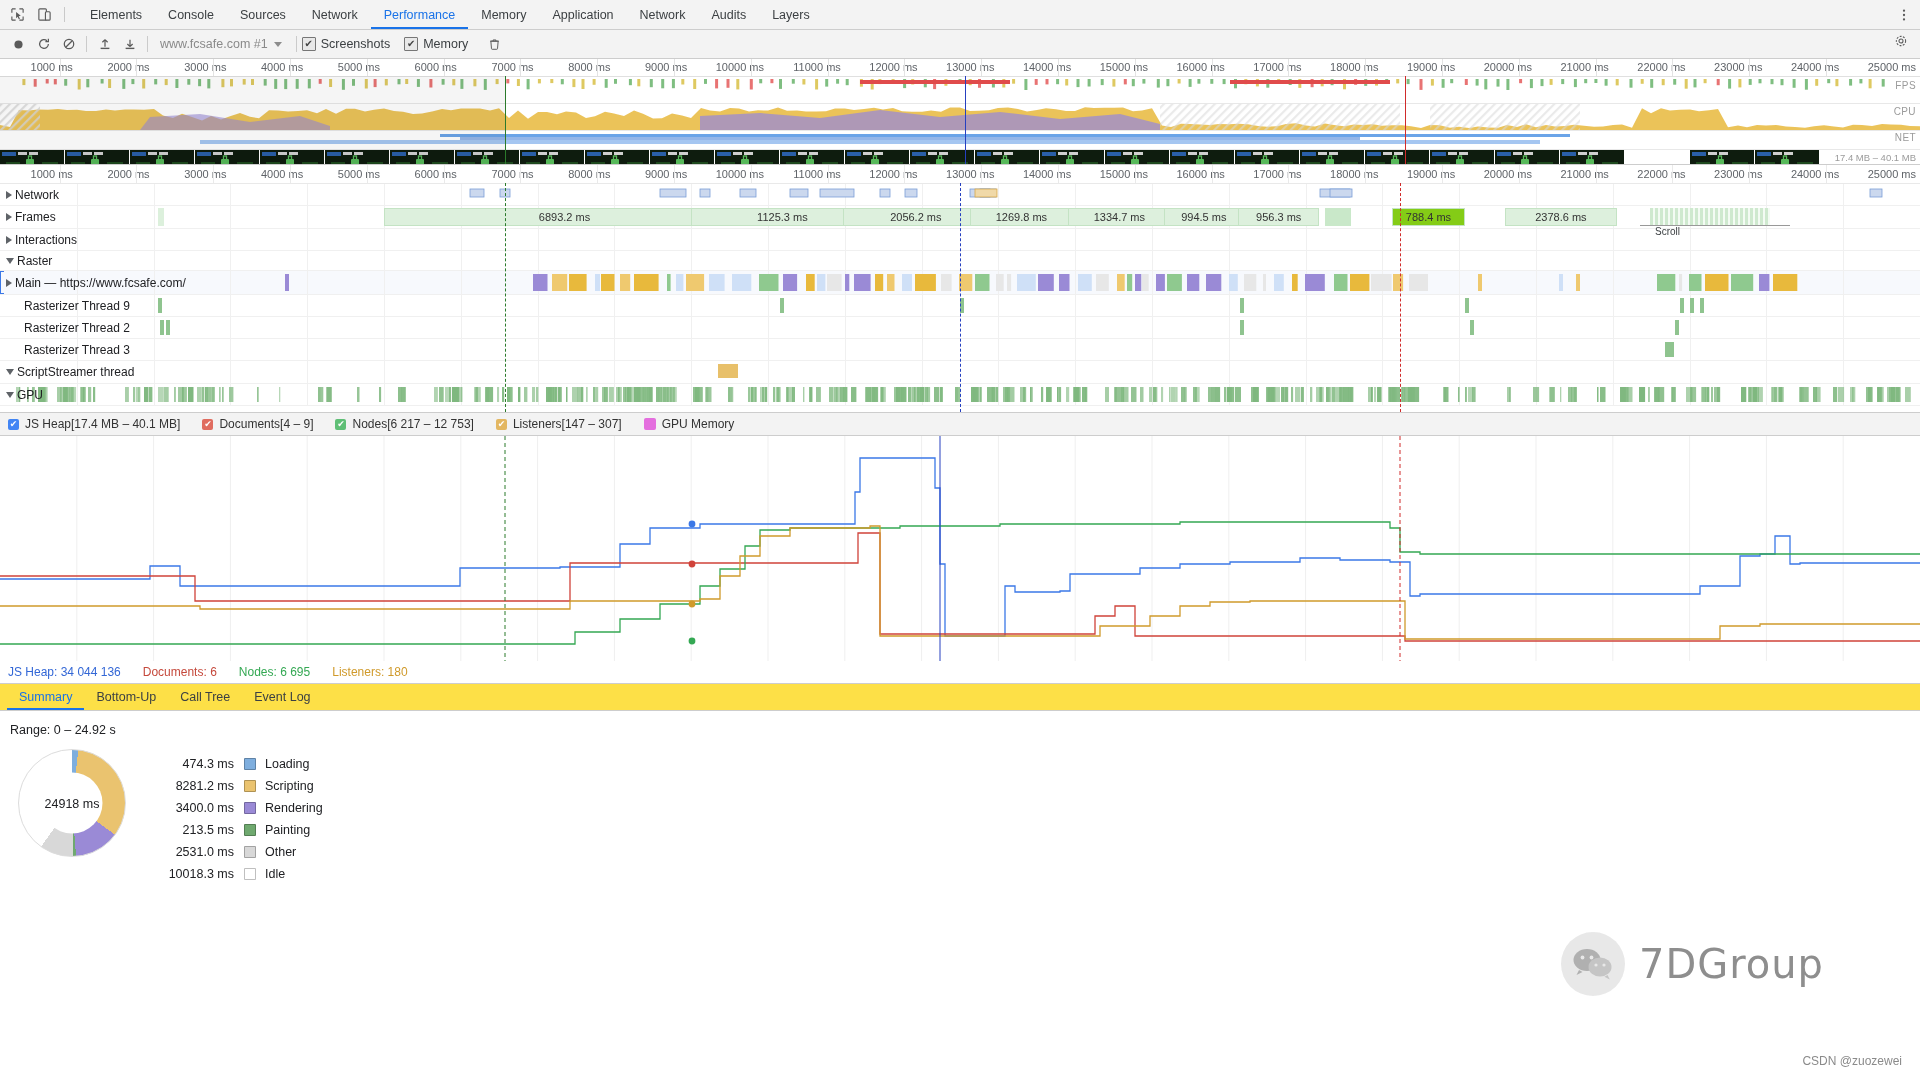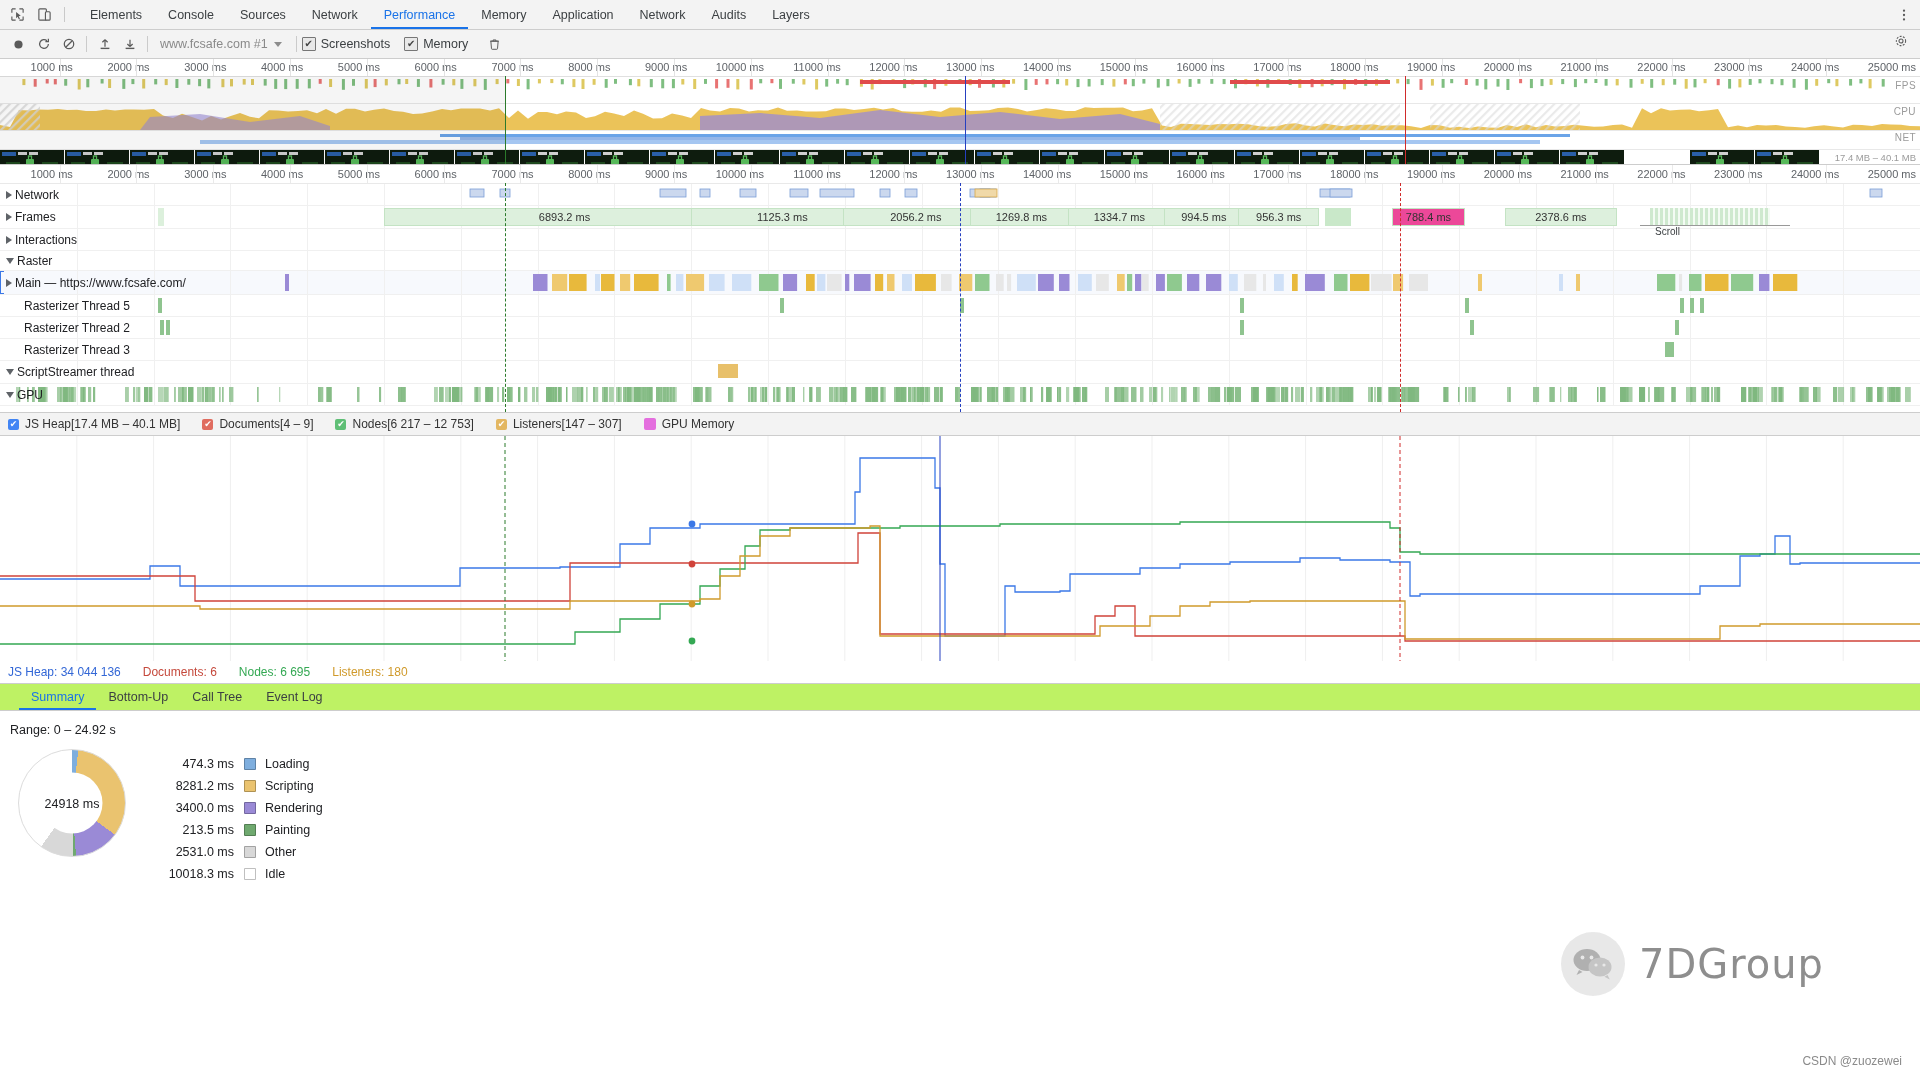--- a/index.html
+++ b/index.html
@@ -58,21 +58,21 @@
   
   .memlegend{height:22px;background:#f3f3f3;border-bottom:1px solid #cdcdcd;display:flex;align-items:center;padding-left:8px;gap:0;flex:0 0 auto;}
   .ml-item{display:flex;align-items:center;gap:6px;margin-right:22px;font-size:12px;color:#333;}
   .ml-chk{width:11px;height:11px;border-radius:2px;display:flex;align-items:center;justify-content:center;font-size:9px;color:#fff;line-height:1;}
   .ml-sw{width:12px;height:12px;border-radius:2px;}
   .memchart{position:relative;background:#fff;height:225px;flex:0 0 auto;overflow:hidden;}
   .memvals{height:22px;background:#fff;border-bottom:1px solid #cdcdcd;display:flex;align-items:center;padding-left:8px;gap:0;flex:0 0 auto;}
   .mv{font-size:12px;margin-right:22px;white-space:nowrap;}
 
   
-  .btabs{height:26px;background:#bef264;border-bottom:1px solid #cdcdcd;display:flex;align-items:stretch;flex:0 0 auto;padding-left:19px;}
+  .btabs{height:26px;background:#fde047;border-bottom:1px solid #cdcdcd;display:flex;align-items:stretch;flex:0 0 auto;padding-left:7px;}
   .btab{padding:0 12px;display:flex;align-items:center;font-size:12.5px;color:#3c4043;}
   .btab.sel{color:#1a73e8;box-shadow:inset 0 -2px 0 #1a73e8;}
   .summary{flex:1 1 auto;background:#fff;position:relative;padding:10px 0 0 8px;}
   .range{font-size:12.5px;color:#202124;margin:2px 0 12px 2px;}
   .sumbody{display:flex;align-items:flex-start;gap:22px;}
   .donut{width:106px;height:106px;border-radius:50%;position:relative;margin-left:10px;text-align:center;}
   .donut-hole{position:absolute;left:50%;top:50%;transform:translate(-50%,-50%);width:61px;height:61px;border-radius:50%;background:#fff;display:flex;align-items:center;justify-content:center;font-size:12.5px;color:#202124;}
   .legend{padding-top:4px;}
   .lg-row{display:flex;align-items:center;height:22px;font-size:12.5px;color:#202124;}
   .lg-val{width:86px;text-align:right;padding-right:10px;white-space:nowrap;}
@@ -888,21 +888,21 @@
             <span>Frames</span>
           </div>
           <div style="position: absolute; inset: 0px; z-index: 2; text-align: center;">
             <div style="position: absolute; left: 384px; width: 360.96px; top: 2px; height: 18px; background: rgb(221, 240, 221); border: 1px solid rgb(196, 227, 196); box-sizing: border-box; display: flex; align-items: center; justify-content: center; font-size: 11px; color: rgb(51, 51, 51);">6893.2 ms</div>
             <div style="position: absolute; left: 691.2px; width: 182.4px; top: 2px; height: 18px; background: rgb(221, 240, 221); border: 1px solid rgb(196, 227, 196); box-sizing: border-box; display: flex; align-items: center; justify-content: center; font-size: 11px; color: rgb(51, 51, 51);">1125.3 ms</div>
             <div style="position: absolute; left: 842.88px; width: 145.92px; top: 2px; height: 18px; background: rgb(221, 240, 221); border: 1px solid rgb(196, 227, 196); box-sizing: border-box; display: flex; align-items: center; justify-content: center; font-size: 11px; color: rgb(51, 51, 51);">2056.2 ms</div>
             <div style="position: absolute; left: 969.6px; width: 103.68px; top: 2px; height: 18px; background: rgb(221, 240, 221); border: 1px solid rgb(196, 227, 196); box-sizing: border-box; display: flex; align-items: center; justify-content: center; font-size: 11px; color: rgb(51, 51, 51);">1269.8 ms</div>
             <div style="position: absolute; left: 1067.52px; width: 103.68px; top: 2px; height: 18px; background: rgb(221, 240, 221); border: 1px solid rgb(196, 227, 196); box-sizing: border-box; display: flex; align-items: center; justify-content: center; font-size: 11px; color: rgb(51, 51, 51);">1334.7 ms</div>
             <div style="position: absolute; left: 1163.52px; width: 80.64px; top: 2px; height: 18px; background: rgb(221, 240, 221); border: 1px solid rgb(196, 227, 196); box-sizing: border-box; display: flex; align-items: center; justify-content: center; font-size: 11px; color: rgb(51, 51, 51);">994.5 ms</div>
             <div style="position: absolute; left: 1238.4px; width: 80.64px; top: 2px; height: 18px; background: rgb(221, 240, 221); border: 1px solid rgb(196, 227, 196); box-sizing: border-box; display: flex; align-items: center; justify-content: center; font-size: 11px; color: rgb(51, 51, 51);">956.3 ms</div>
-            <div style="position: absolute; left: 1392px; width: 72.96px; top: 2px; height: 18px; background: #ec4899; border: 1px solid rgb(196, 227, 196); box-sizing: border-box; display: flex; align-items: center; justify-content: center; font-size: 11px; color: rgb(51, 51, 51);">788.4 ms</div>
+            <div style="position: absolute; left: 1392px; width: 72.96px; top: 2px; height: 18px; background: #84cc16; border: 1px solid rgb(196, 227, 196); box-sizing: border-box; display: flex; align-items: center; justify-content: center; font-size: 11px; color: rgb(51, 51, 51);">788.4 ms</div>
             <div style="position: absolute; left: 1505.28px; width: 111.36px; top: 2px; height: 18px; background: rgb(221, 240, 221); border: 1px solid rgb(196, 227, 196); box-sizing: border-box; display: flex; align-items: center; justify-content: center; font-size: 11px; color: rgb(51, 51, 51);">2378.6 ms</div>
             <div style="position: absolute; left: 158px; width: 6px; top: 2px; height: 18px; background: rgb(220, 240, 220);"></div>
             <div style="position: absolute; left: 1325px; width: 26px; top: 2px; height: 18px; background: rgb(201, 232, 201);"></div>
             <div style="position: absolute; left: 1650px; width: 120px; top: 2px; height: 18px; background: repeating-linear-gradient(90deg, rgb(207, 233, 207) 0px, rgb(207, 233, 207) 3px, rgb(244, 251, 244) 3px, rgb(244, 251, 244) 5px);"></div>
             <div class="scroll-lbl" style="left: 1655px; top: 20px;">Scroll</div>
             <div style="position: absolute; left: 1640px; top: 19px; width: 150px; height: 1px; background: rgb(153, 153, 153);"></div>
           </div>
         </div>
         <div class="track-row" style="height: 21px;">
           <div class="vgrid" style="left: 76.8px;"></div>
@@ -1079,21 +1079,21 @@
           <div class="vgrid" style="left: 1228.8px;"></div>
           <div class="vgrid" style="left: 1305.6px;"></div>
           <div class="vgrid" style="left: 1382.4px;"></div>
           <div class="vgrid" style="left: 1459.2px;"></div>
           <div class="vgrid" style="left: 1536px;"></div>
           <div class="vgrid" style="left: 1612.8px;"></div>
           <div class="vgrid" style="left: 1689.6px;"></div>
           <div class="vgrid" style="left: 1766.4px;"></div>
           <div class="vgrid" style="left: 1843.2px;"></div>
           <div class="track-name indent">
-            <span>Rasterizer Thread 5</span>
+            <span>Rasterizer Thread 9</span>
           </div>
           <div style="position: absolute; inset: 0px; z-index: 2;"><svg width="1920" height="21" viewBox="0 0 1920 21" preserveAspectRatio="none">
               <rect x="158" y="3" width="4" height="15" fill="#8fc48f"></rect>
               <rect x="780" y="3" width="4" height="15" fill="#8fc48f"></rect>
               <rect x="960" y="3" width="4" height="15" fill="#8fc48f"></rect>
               <rect x="1240" y="3" width="4" height="15" fill="#8fc48f"></rect>
               <rect x="1465" y="3" width="4" height="15" fill="#8fc48f"></rect>
               <rect x="1680" y="3" width="4" height="15" fill="#8fc48f"></rect>
               <rect x="1690" y="3" width="4" height="15" fill="#8fc48f"></rect>
               <rect x="1700" y="3" width="4" height="15" fill="#8fc48f"></rect>

